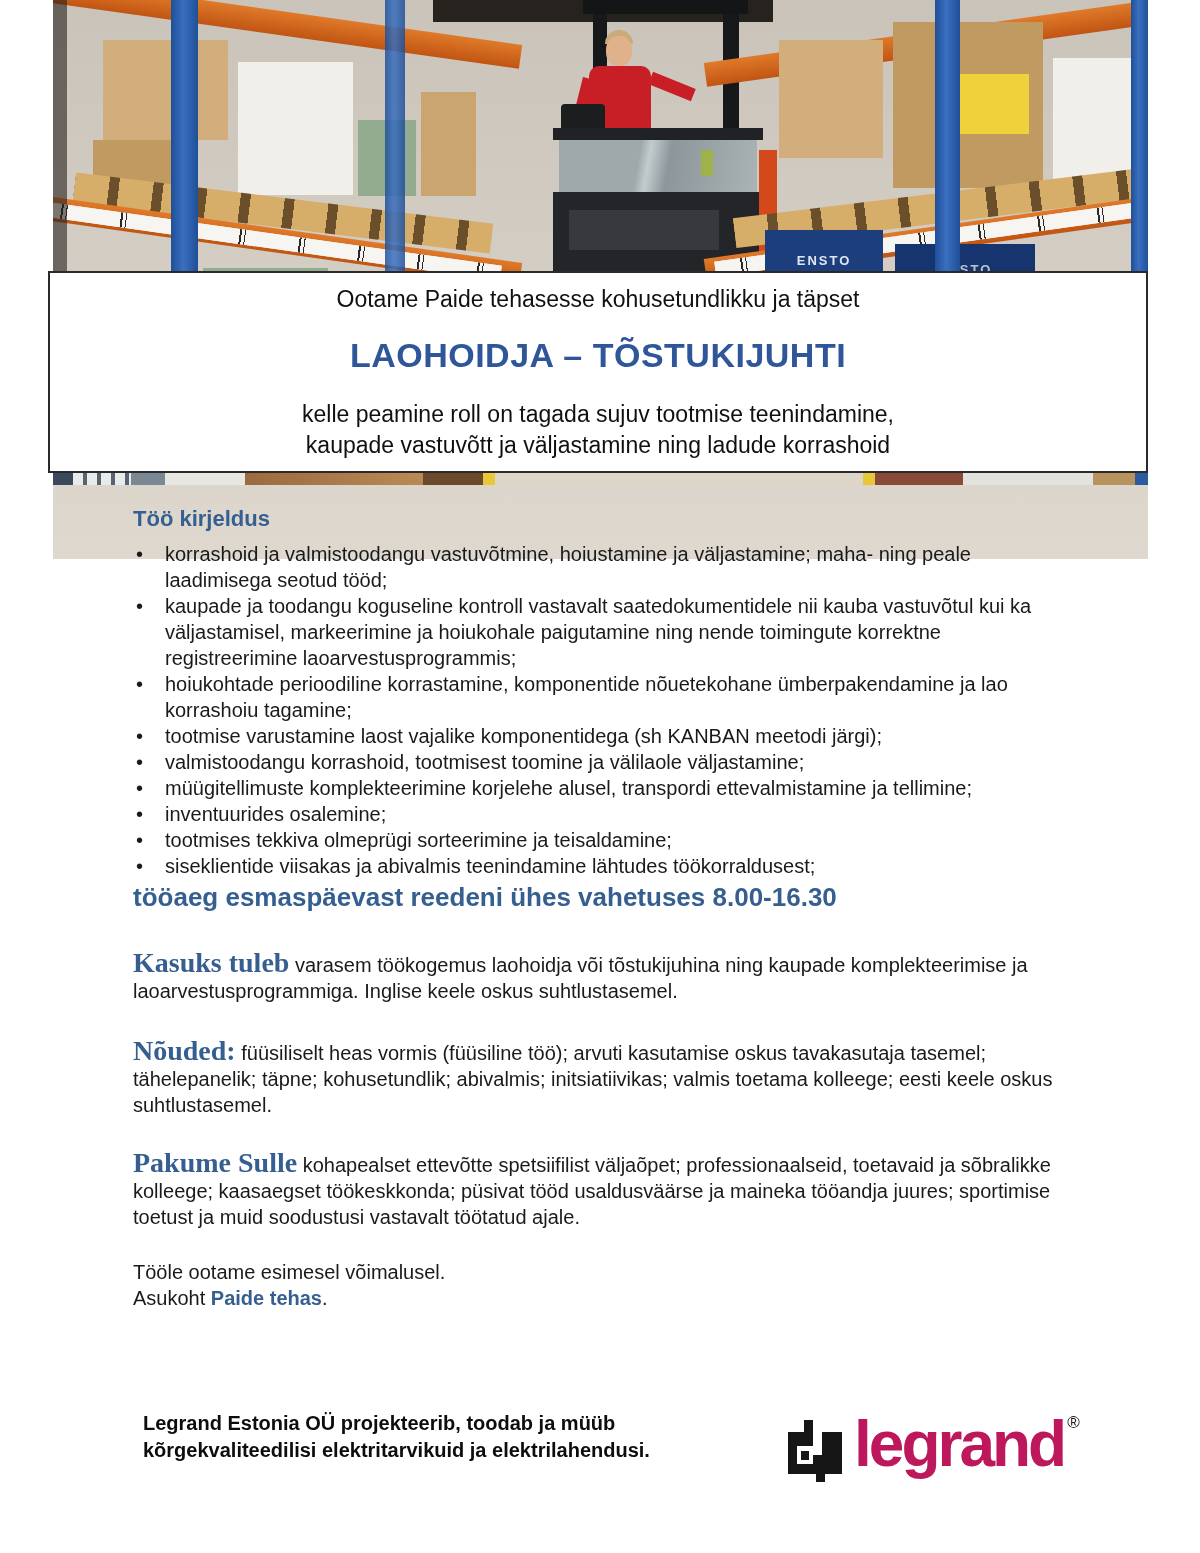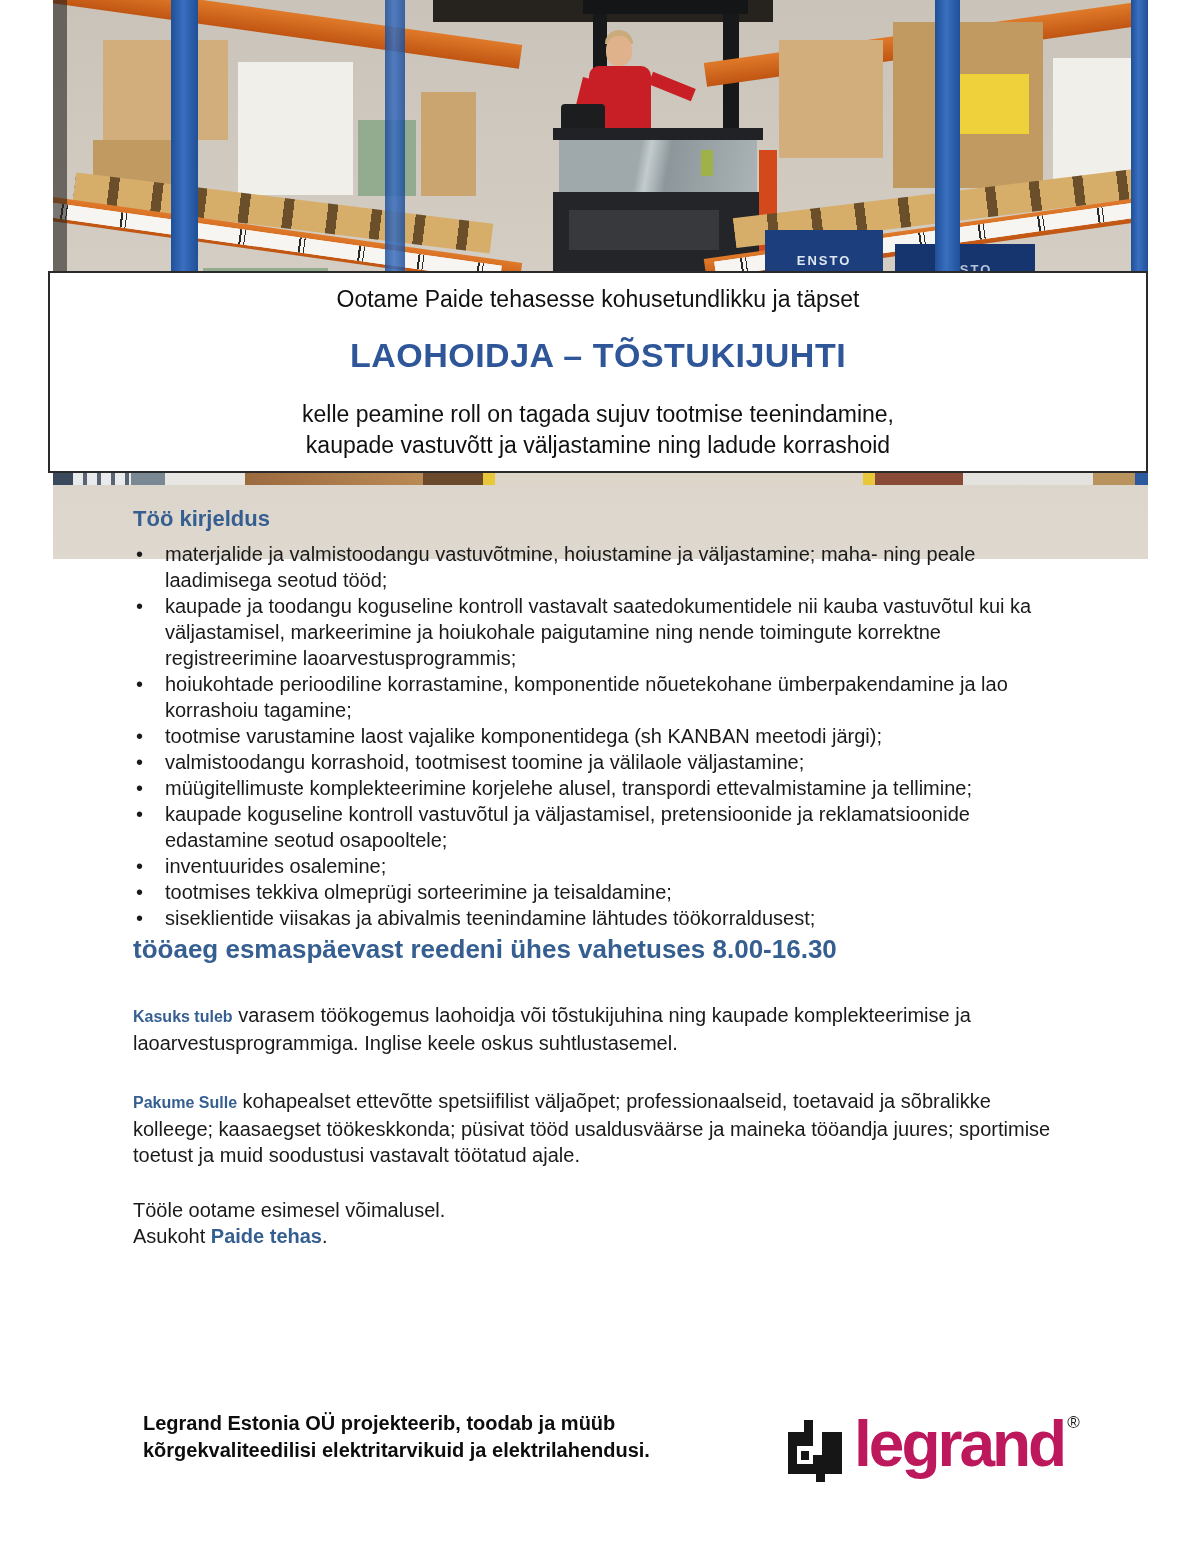--- a/index.html
+++ b/index.html
@@ -36,21 +36,21 @@
   .hb-sub{margin-top:24px;font-size:23px;line-height:31px;color:#101010;}
 
   
   .content{position:absolute;left:133px;top:506px;width:924px;}
   .sec-heading{font-size:22px;font-weight:bold;color:#365f91;margin:0 0 9px 0;}
   ul.bullets{list-style:none;margin:0;padding:0;font-size:20px;line-height:26px;}
   ul.bullets li{position:relative;padding-left:32px;}
   ul.bullets li::before{content:"\2022";position:absolute;left:3px;top:0;}
   .schedule{font-size:26px;font-weight:bold;color:#365f91;margin-top:3px;}
   .para{font-size:20px;line-height:26px;margin:0;}
-  .para .lead{font-size:16px;font-weight:bold;color:#365f91;}
+  .para .lead{font-size:28px;font-weight:bold;color:#365f91;font-family:Liberation Serif, serif;}
   .p-kasuks{margin-top:37px;}
   .p-nouded{margin-top:34px;}
   .p-pakume{margin-top:32px;}
   .p-close{margin-top:29px;}
   .loc-name{font-weight:bold;color:#365f91;}
 
   
   .footer-text{position:absolute;left:143px;top:1410px;width:660px;
     font-size:20px;font-weight:bold;line-height:27px;color:#0d0d0d;}
   .logo{position:absolute;left:788px;top:1414px;display:flex;align-items:flex-start;}
@@ -136,35 +136,35 @@
   <div class="hb-title">LAOHOIDJA – TÕSTUKIJUHTI</div>
   <div class="hb-sub">
     <div>kelle peamine roll on tagada sujuv tootmise teenindamine,</div>
     <div>kaupade vastuvõtt ja väljastamine ning ladude korrashoid</div>
   </div>
 </div>
 
 <div class="content">
   <h2 class="sec-heading">Töö kirjeldus</h2>
   <ul class="bullets">
-    <li>materjalide ja valmistoodangu vastuvõtmine, hoiustamine ja väljastamine; maha- ning peale laadimisega seotud tööd;</li>
+    <li>korrashoid ja valmistoodangu vastuvõtmine, hoiustamine ja väljastamine; maha- ning peale laadimisega seotud tööd;</li>
     <li>kaupade ja toodangu koguseline kontroll vastavalt saatedokumentidele nii kauba vastuvõtul kui ka väljastamisel, markeerimine ja hoiukohale paigutamine ning nende toimingute korrektne registreerimine laoarvestusprogrammis;</li>
     <li>hoiukohtade perioodiline korrastamine, komponentide nõuetekohane ümberpakendamine ja lao korrashoiu tagamine;</li>
     <li>tootmise varustamine laost vajalike komponentidega (sh KANBAN meetodi järgi);</li>
     <li>valmistoodangu korrashoid, tootmisest toomine ja välilaole väljastamine;</li>
     <li>müügitellimuste komplekteerimine korjelehe alusel, transpordi ettevalmistamine ja tellimine;</li>
-    <li>kaupade koguseline kontroll vastuvõtul ja väljastamisel, pretensioonide ja reklamatsioonide edastamine seotud osapooltele;</li>
     <li>inventuurides osalemine;</li>
     <li>tootmises tekkiva olmeprügi sorteerimine ja teisaldamine;</li>
     <li>siseklientide viisakas ja abivalmis teenindamine lähtudes töökorraldusest;</li>
   </ul>
   <div class="schedule">tööaeg esmaspäevast reedeni ühes vahetuses 8.00-16.30</div>
 
   <p class="para p-kasuks"><span class="lead">Kasuks tuleb</span><span> varasem töökogemus laohoidja või tõstukijuhina ning kaupade komplekteerimise ja laoarvestusprogrammiga. Inglise keele oskus suhtlustasemel.</span></p>
 
+  <p class="para p-nouded"><span class="lead">Nõuded:</span><span> füüsiliselt heas vormis (füüsiline töö); arvuti kasutamise oskus tavakasutaja tasemel; tähelepanelik; täpne; kohusetundlik; abivalmis; initsiatiivikas; valmis toetama kolleege; eesti keele oskus suhtlustasemel.</span></p>
 
   <p class="para p-pakume"><span class="lead">Pakume Sulle</span><span> kohapealset ettevõtte spetsiifilist väljaõpet; professionaalseid, toetavaid ja sõbralikke kolleege; kaasaegset töökeskkonda; püsivat tööd usaldusväärse ja maineka tööandja juures; sportimise toetust ja muid soodustusi vastavalt töötatud ajale.</span></p>
 
   <p class="para p-close">
     <span>Tööle ootame esimesel võimalusel.</span><br>
     <span>Asukoht </span><span class="loc-name">Paide tehas</span><span>.</span>
   </p>
 </div>
 
 <div class="footer-text">

